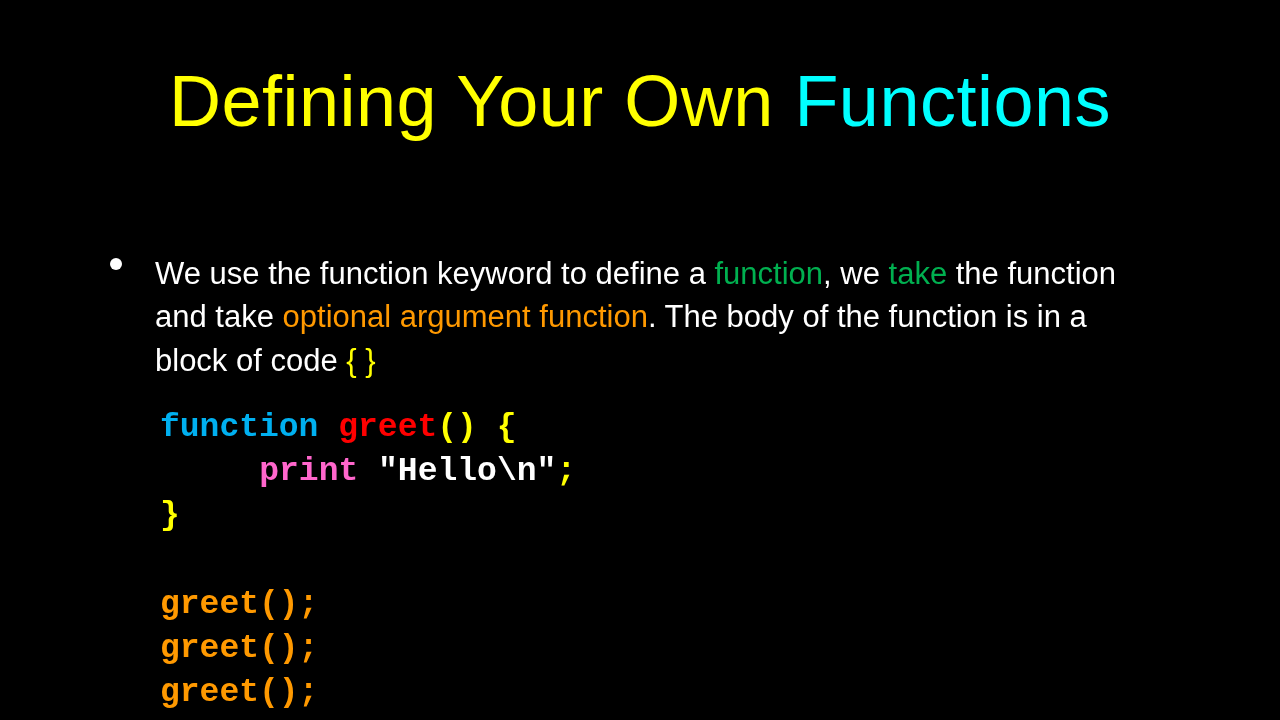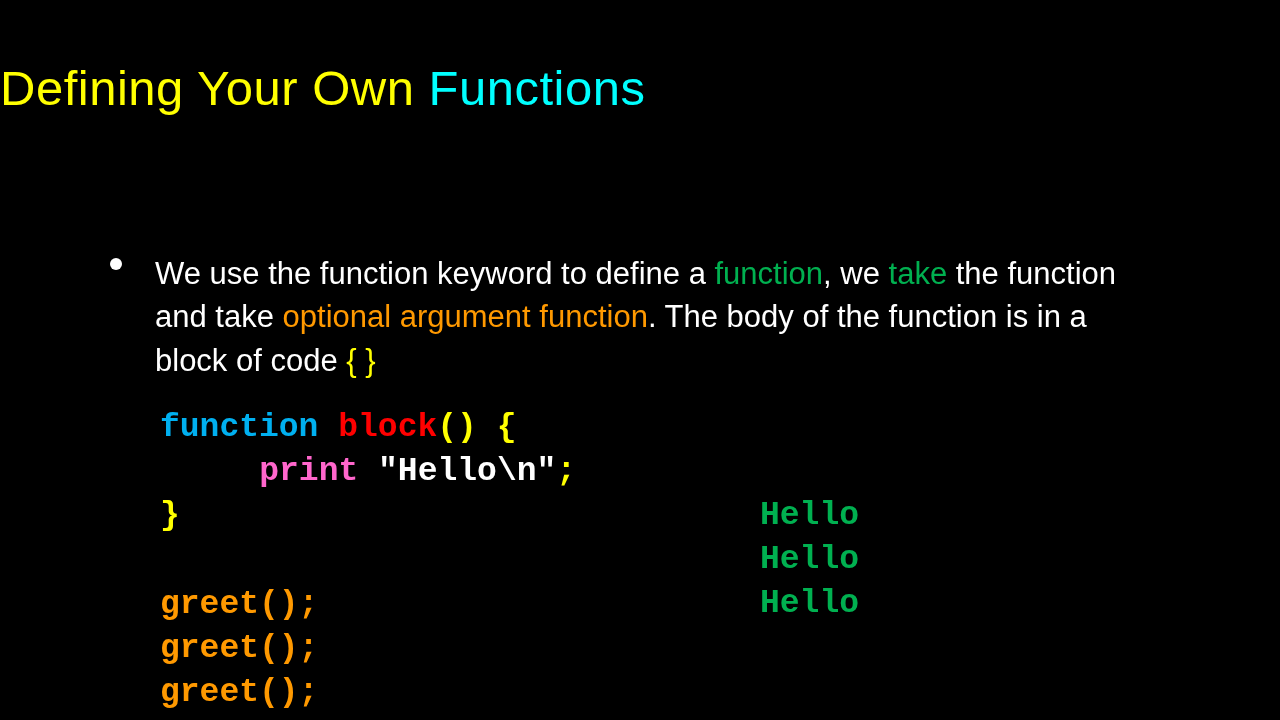--- a/index.html
+++ b/index.html
@@ -15,22 +15,22 @@
     width: 1280px;
     height: 720px;
     position: relative;
     box-sizing: border-box;
   }
   .title {
     position: absolute;
     top: 60px;
     left: 0;
     width: 100%;
-    text-align: left;
-    font-size: 49px;
+    text-align: center;
+    font-size: 72px;
     font-weight: 400;
     letter-spacing: 0.5px;
     text-decoration: underline;
   }
   .title .y { color: #ffff00; }
   .title .c { color: #00ffff; }
   .bullet-dot {
     position: absolute;
     left: 110px;
     top: 258px;
@@ -87,25 +87,22 @@
   <div class="title">
     <span class="y">Defining Your Own </span><span class="c">Functions</span>
   </div>
 
   <div class="bullet-dot"></div>
 
   <div class="para">
     <span>We use the function keyword to define a </span><span class="green">function</span><span>, we </span><span class="green">take</span><span> the function and take </span><span class="orange">optional argument function</span><span>.  The body of the function is in a block of code </span><span class="yellow">{ }</span>
   </div>
 
-  <div class="codeblock"><span class="kw">function</span><span> </span><span class="fn">block</span><span class="op">()</span><span> </span><span class="op">{</span>
+  <div class="codeblock"><span class="kw">function</span><span> </span><span class="fn">greet</span><span class="op">()</span><span> </span><span class="op">{</span>
 <span>    </span><span class="pr">print</span><span> </span><span class="str">"Hello\n"</span><span class="op">;</span>
 <span class="op">}</span>
 
 <span class="call">greet();</span>
 <span class="call">greet();</span>
 <span class="call">greet();</span></div>
 
-  <div class="output"><span>Hello</span>
-<span>Hello</span>
-<span>Hello</span></div>
 
 </div>
 
 </body></html>

